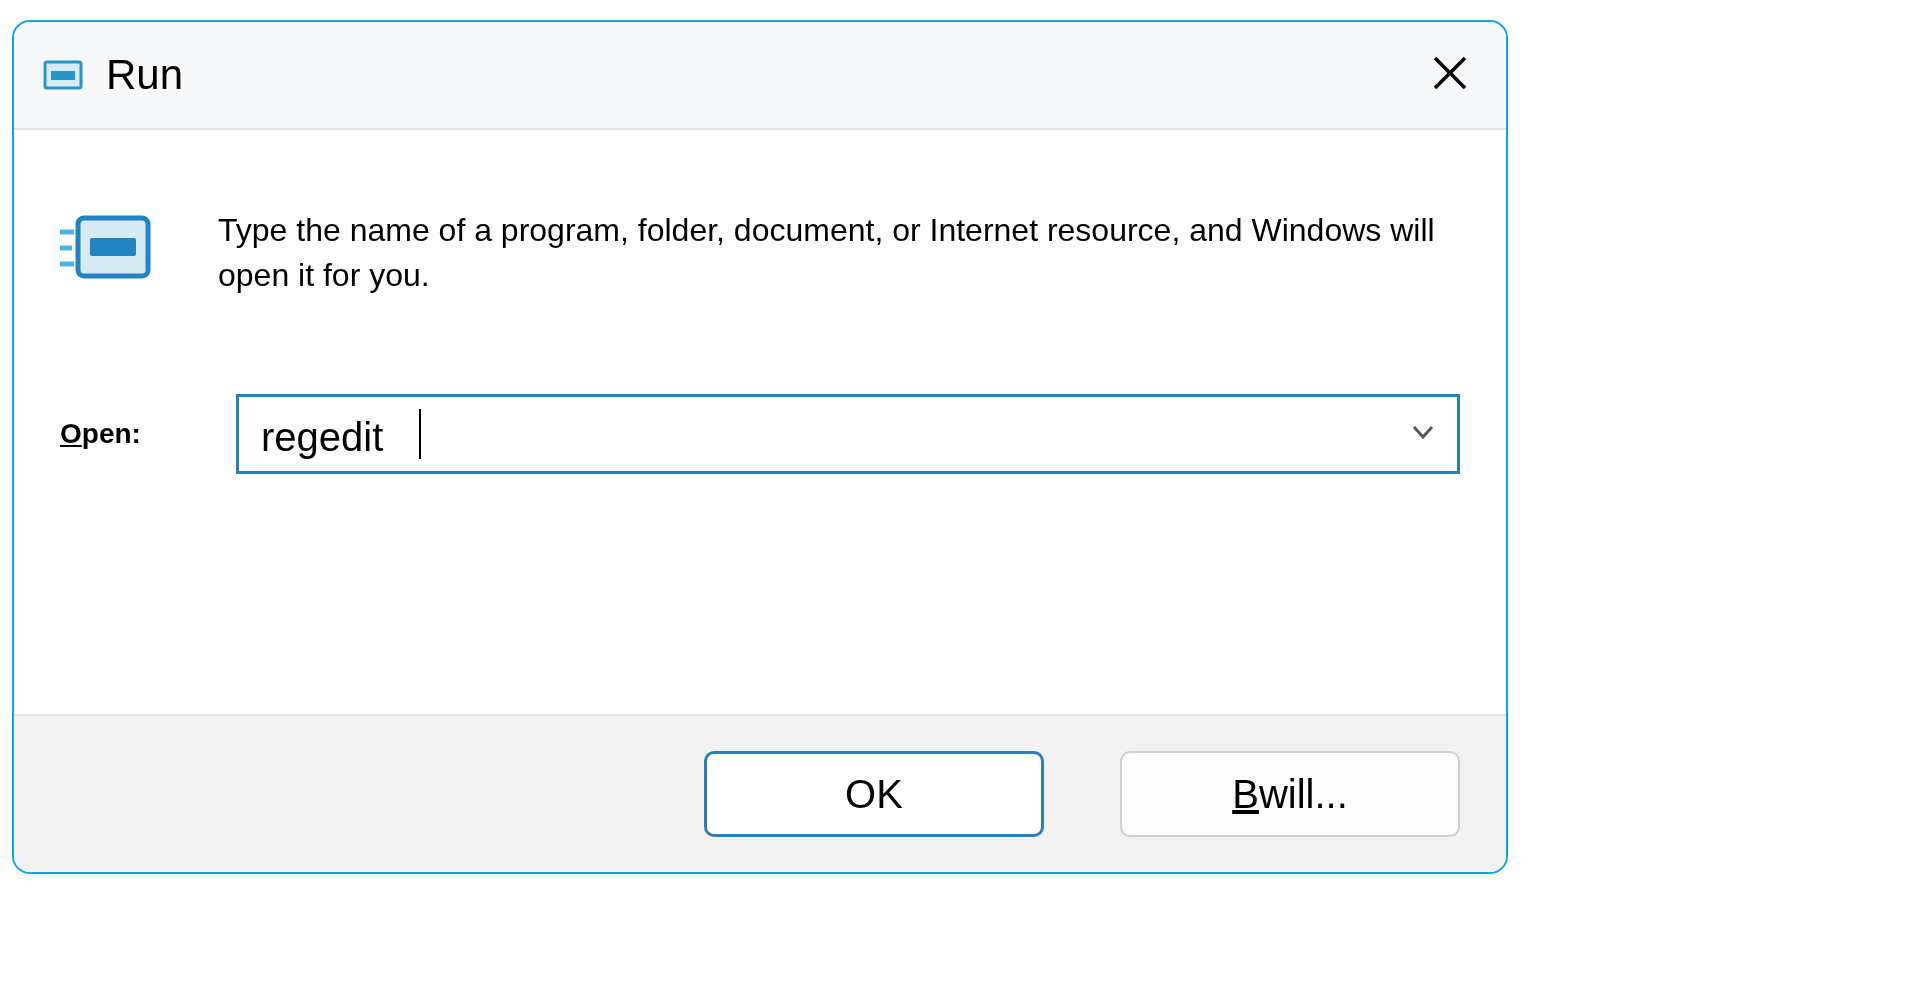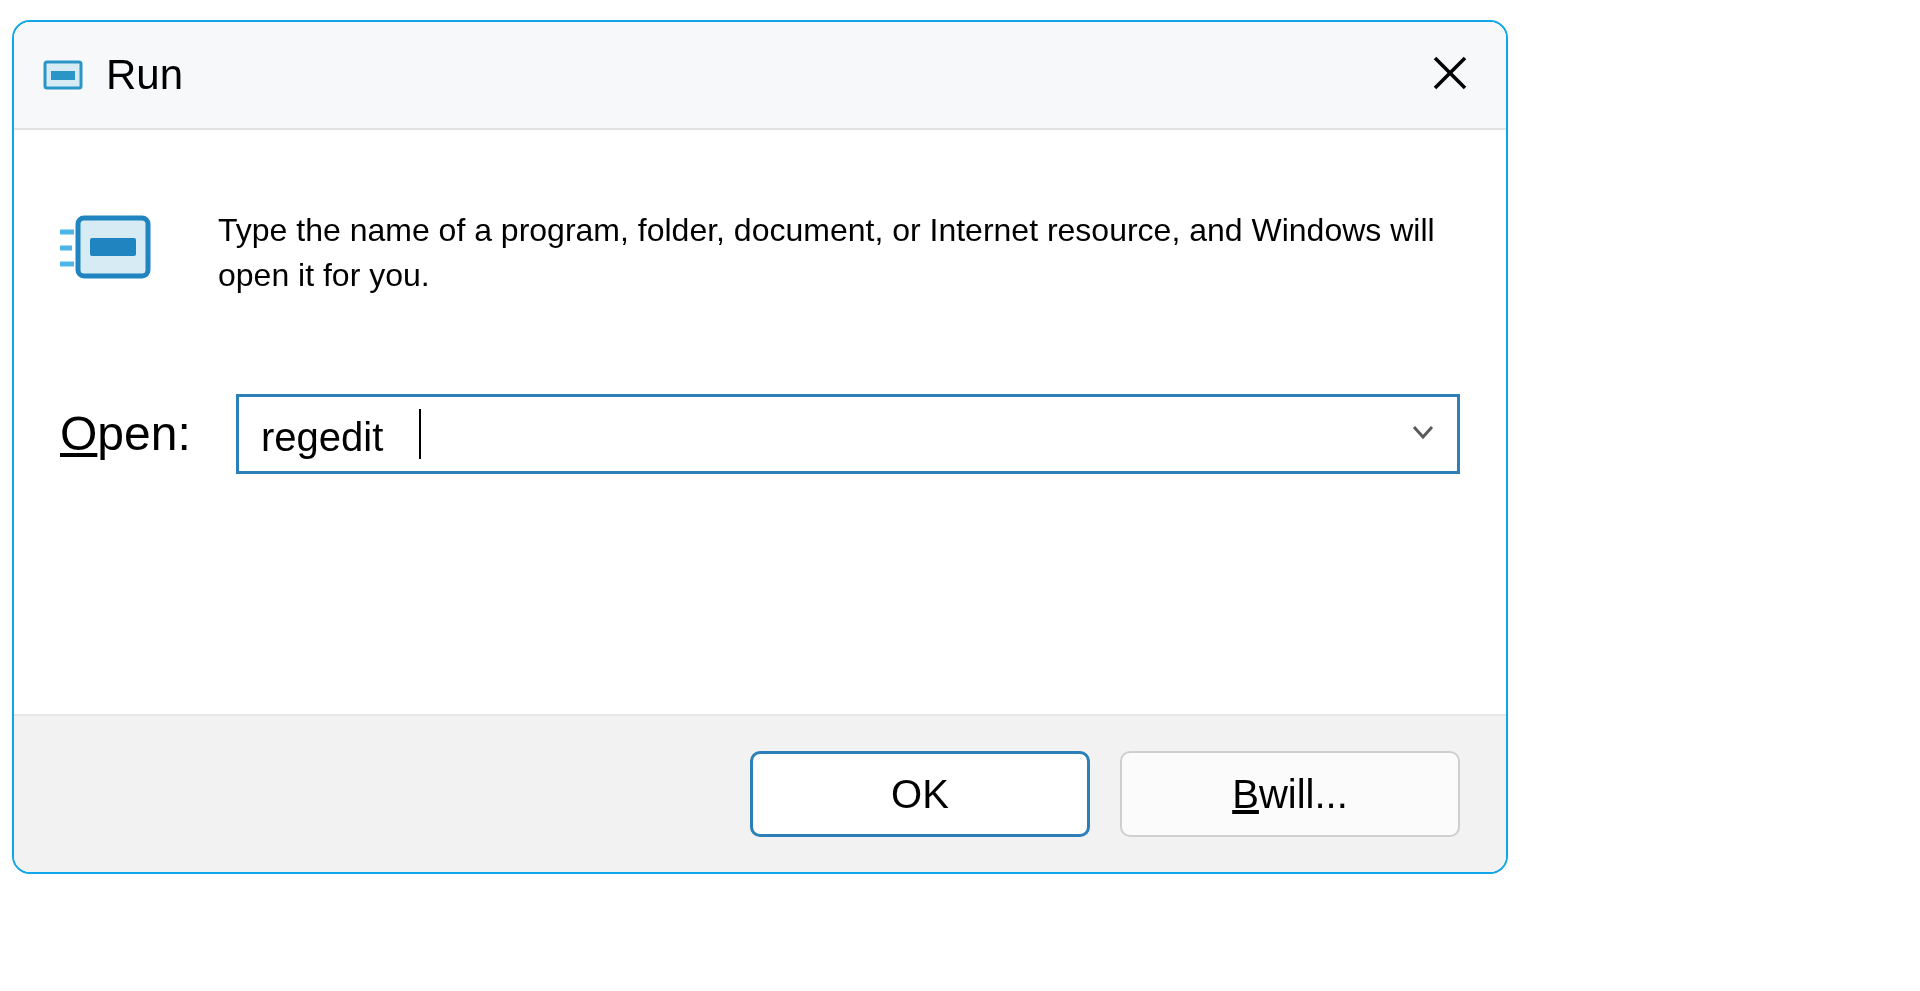--- a/index.html
+++ b/index.html
@@ -75,23 +75,24 @@
     line-height: 1.4;
     max-width: 1240px;
   }
 
   .input-row {
     display: flex;
     align-items: center;
     margin-top: 96px;
   }
   .open-label {
-    font-size: 48px;
+    font-size: 28px;
     width: 176px;
     flex: 0 0 auto;
+    font-weight: bold;
   }
   .open-label .ul { text-decoration: underline; }
 
   .combo {
     position: relative;
     flex: 1 1 auto;
     height: 80px;
     border: 3px solid #2c7fb8;
     background: #ffffff;
     display: flex;
@@ -140,20 +141,21 @@
     height: 86px;
     border-radius: 10px;
     font-size: 40px;
     font-family: inherit;
     cursor: pointer;
     background: #fbfbfb;
     border: 2px solid #cfcfcf;
     display: flex;
     align-items: center;
     justify-content: center;
+    margin-left: 46px;
   }
   .btn.default {
     border: 3px solid #2c7fb8;
     background: #ffffff;
   }
   .btn .ul { text-decoration: underline; }
 
   
   .mini-run-rect {
     stroke: #2a96c8; fill: #d7ebf4;

